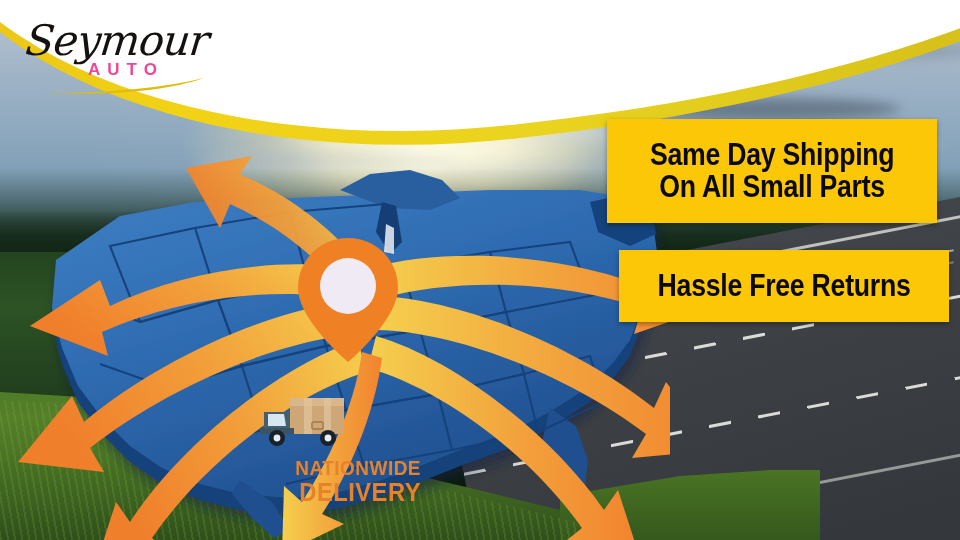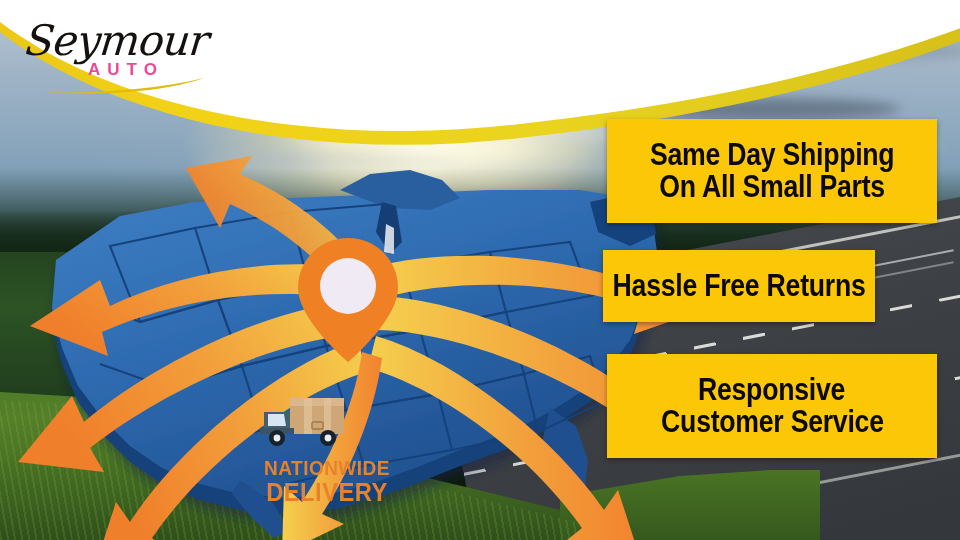--- a/index.html
+++ b/index.html
@@ -148,23 +148,23 @@
   }
 
   
   .map-wrap {
     position: absolute;
     left: -10px; top: 150px;
     width: 680px; height: 390px;
   }
   .nationwide-text {
     position: absolute;
-    left: 257px; top: 308px;
+    left: 275px; top: 308px;
     width: 160px;
-    text-align: center;
+    text-align: right;
     line-height: 1;
     pointer-events: none;
   }
   .nw-1 {
     display: block;
     font-family: "Liberation Sans", sans-serif;
     font-weight: 700;
     font-size: 20px;
     letter-spacing: 0.5px;
     color: #e8822a;
@@ -203,21 +203,21 @@
     color: #0b0a07;
     font-family: "Liberation Sans", sans-serif;
     font-weight: 700;
     line-height: 1.02;
     white-space: nowrap;
     transform: scaleX(0.86);
     letter-spacing: -0.3px;
   }
   #banner-1 { left: 607px; top: 119px; width: 330px; height: 104px; }
   #banner-1 span { font-size: 31px; }
-  #banner-2 { left: 603px; top: 250px; width: 272px; height: 72px; }
+  #banner-2 { left: 619px; top: 250px; width: 330px; height: 72px; }
   #banner-2 span { font-size: 31px; }
   #banner-3 { left: 607px; top: 354px; width: 330px; height: 104px; }
   #banner-3 span { font-size: 31px; }
 </style>
 </head>
 <body>
 
 <div id="stage">
 
   <div class="photo-sky"></div>
@@ -384,18 +384,14 @@
 
   <div class="banner" id="banner-1">
     <span>Same Day Shipping</span>
     <span>On All Small Parts</span>
   </div>
 
   <div class="banner" id="banner-2">
     <span>Hassle Free Returns</span>
   </div>
 
-  <div class="banner" id="banner-3">
-    <span>Responsive</span>
-    <span>Customer Service</span>
-  </div>
 
 </div>
 
 </body></html>

